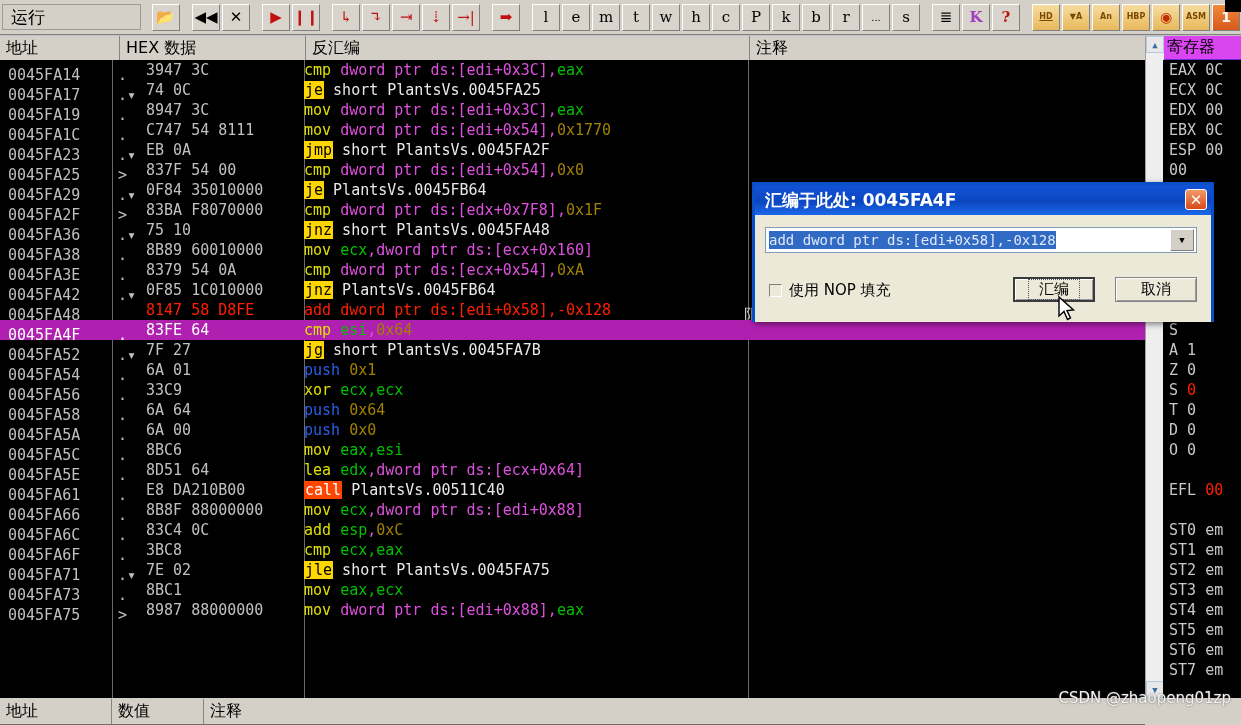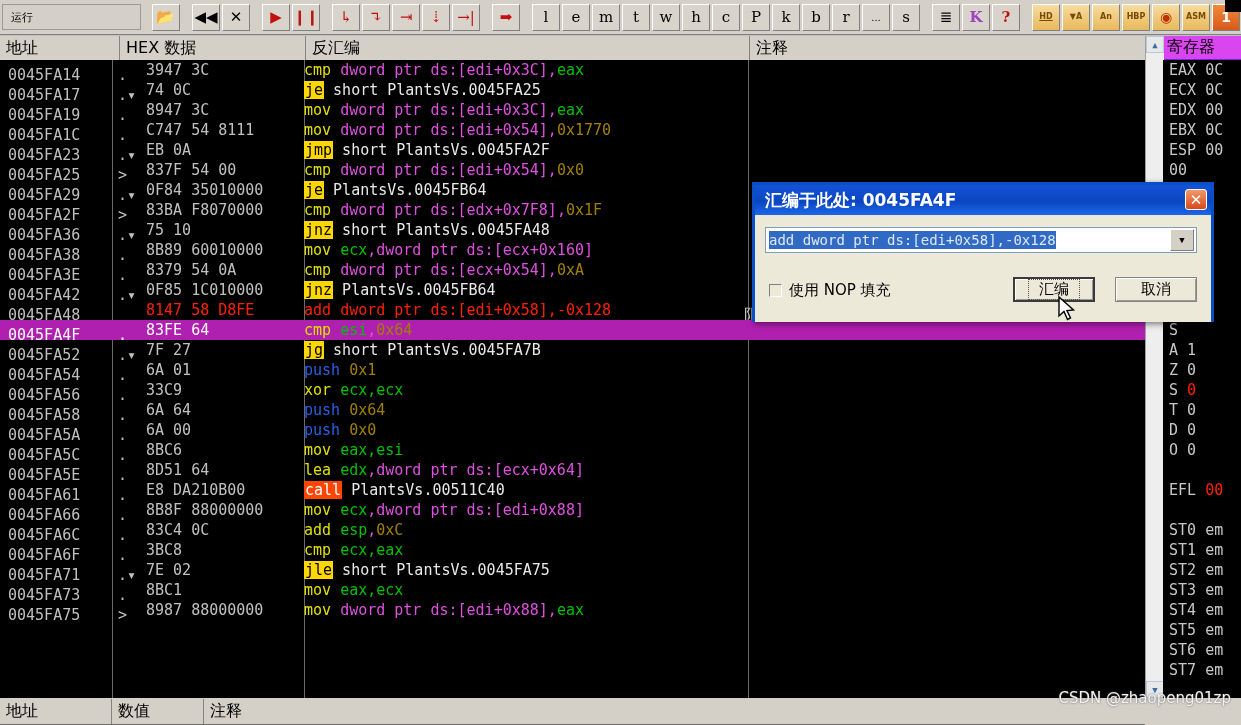--- a/index.html
+++ b/index.html
@@ -4,21 +4,21 @@
 <style>
   html,body{margin:0;padding:0;background:#000;}
   body{width:1241px;height:725px;overflow:hidden;font-family:"DejaVu Sans Mono",monospace;}
   #app{position:relative;width:1241px;height:725px;background:#c0c0c0;}
 
   
   .toolbar{position:absolute;left:0;top:0;width:1241px;height:34px;background:#d4d0c8;
            border-bottom:1px solid #808080;display:flex;align-items:center;}
   .tb-run{width:140px;height:26px;margin-left:2px;background:#d4d0c8;border:1px solid #9a9a9a;
           display:flex;align-items:center;padding-left:8px;font-family:Liberation Sans, sans-serif;
-          font-size:11px;color:#000;box-sizing:border-box;}
+          font-size:17px;color:#000;box-sizing:border-box;}
   .tb-btn{width:28px;height:27px;margin:0 1px;background:#d8d4cc;border-top:1px solid #fff;
           border-left:1px solid #fff;border-right:1px solid #808080;border-bottom:1px solid #808080;
           display:flex;align-items:center;justify-content:center;font-size:15px;color:#000;
           font-family:"DejaVu Serif",serif;box-sizing:border-box;position:relative;}
   .tb-gap{width:10px;height:10px;}
   .ico{display:block;}
   .orange{background:linear-gradient(#f7dca0,#e8b95c);}
   .tb-btn.orange{border-top:1px solid #fff;border-left:1px solid #fff;
                  border-right:1px solid #808080;border-bottom:1px solid #808080;}
   .tiny{font-size:8px;font-weight:bold;font-family:"DejaVu Sans",sans-serif;line-height:1;}

